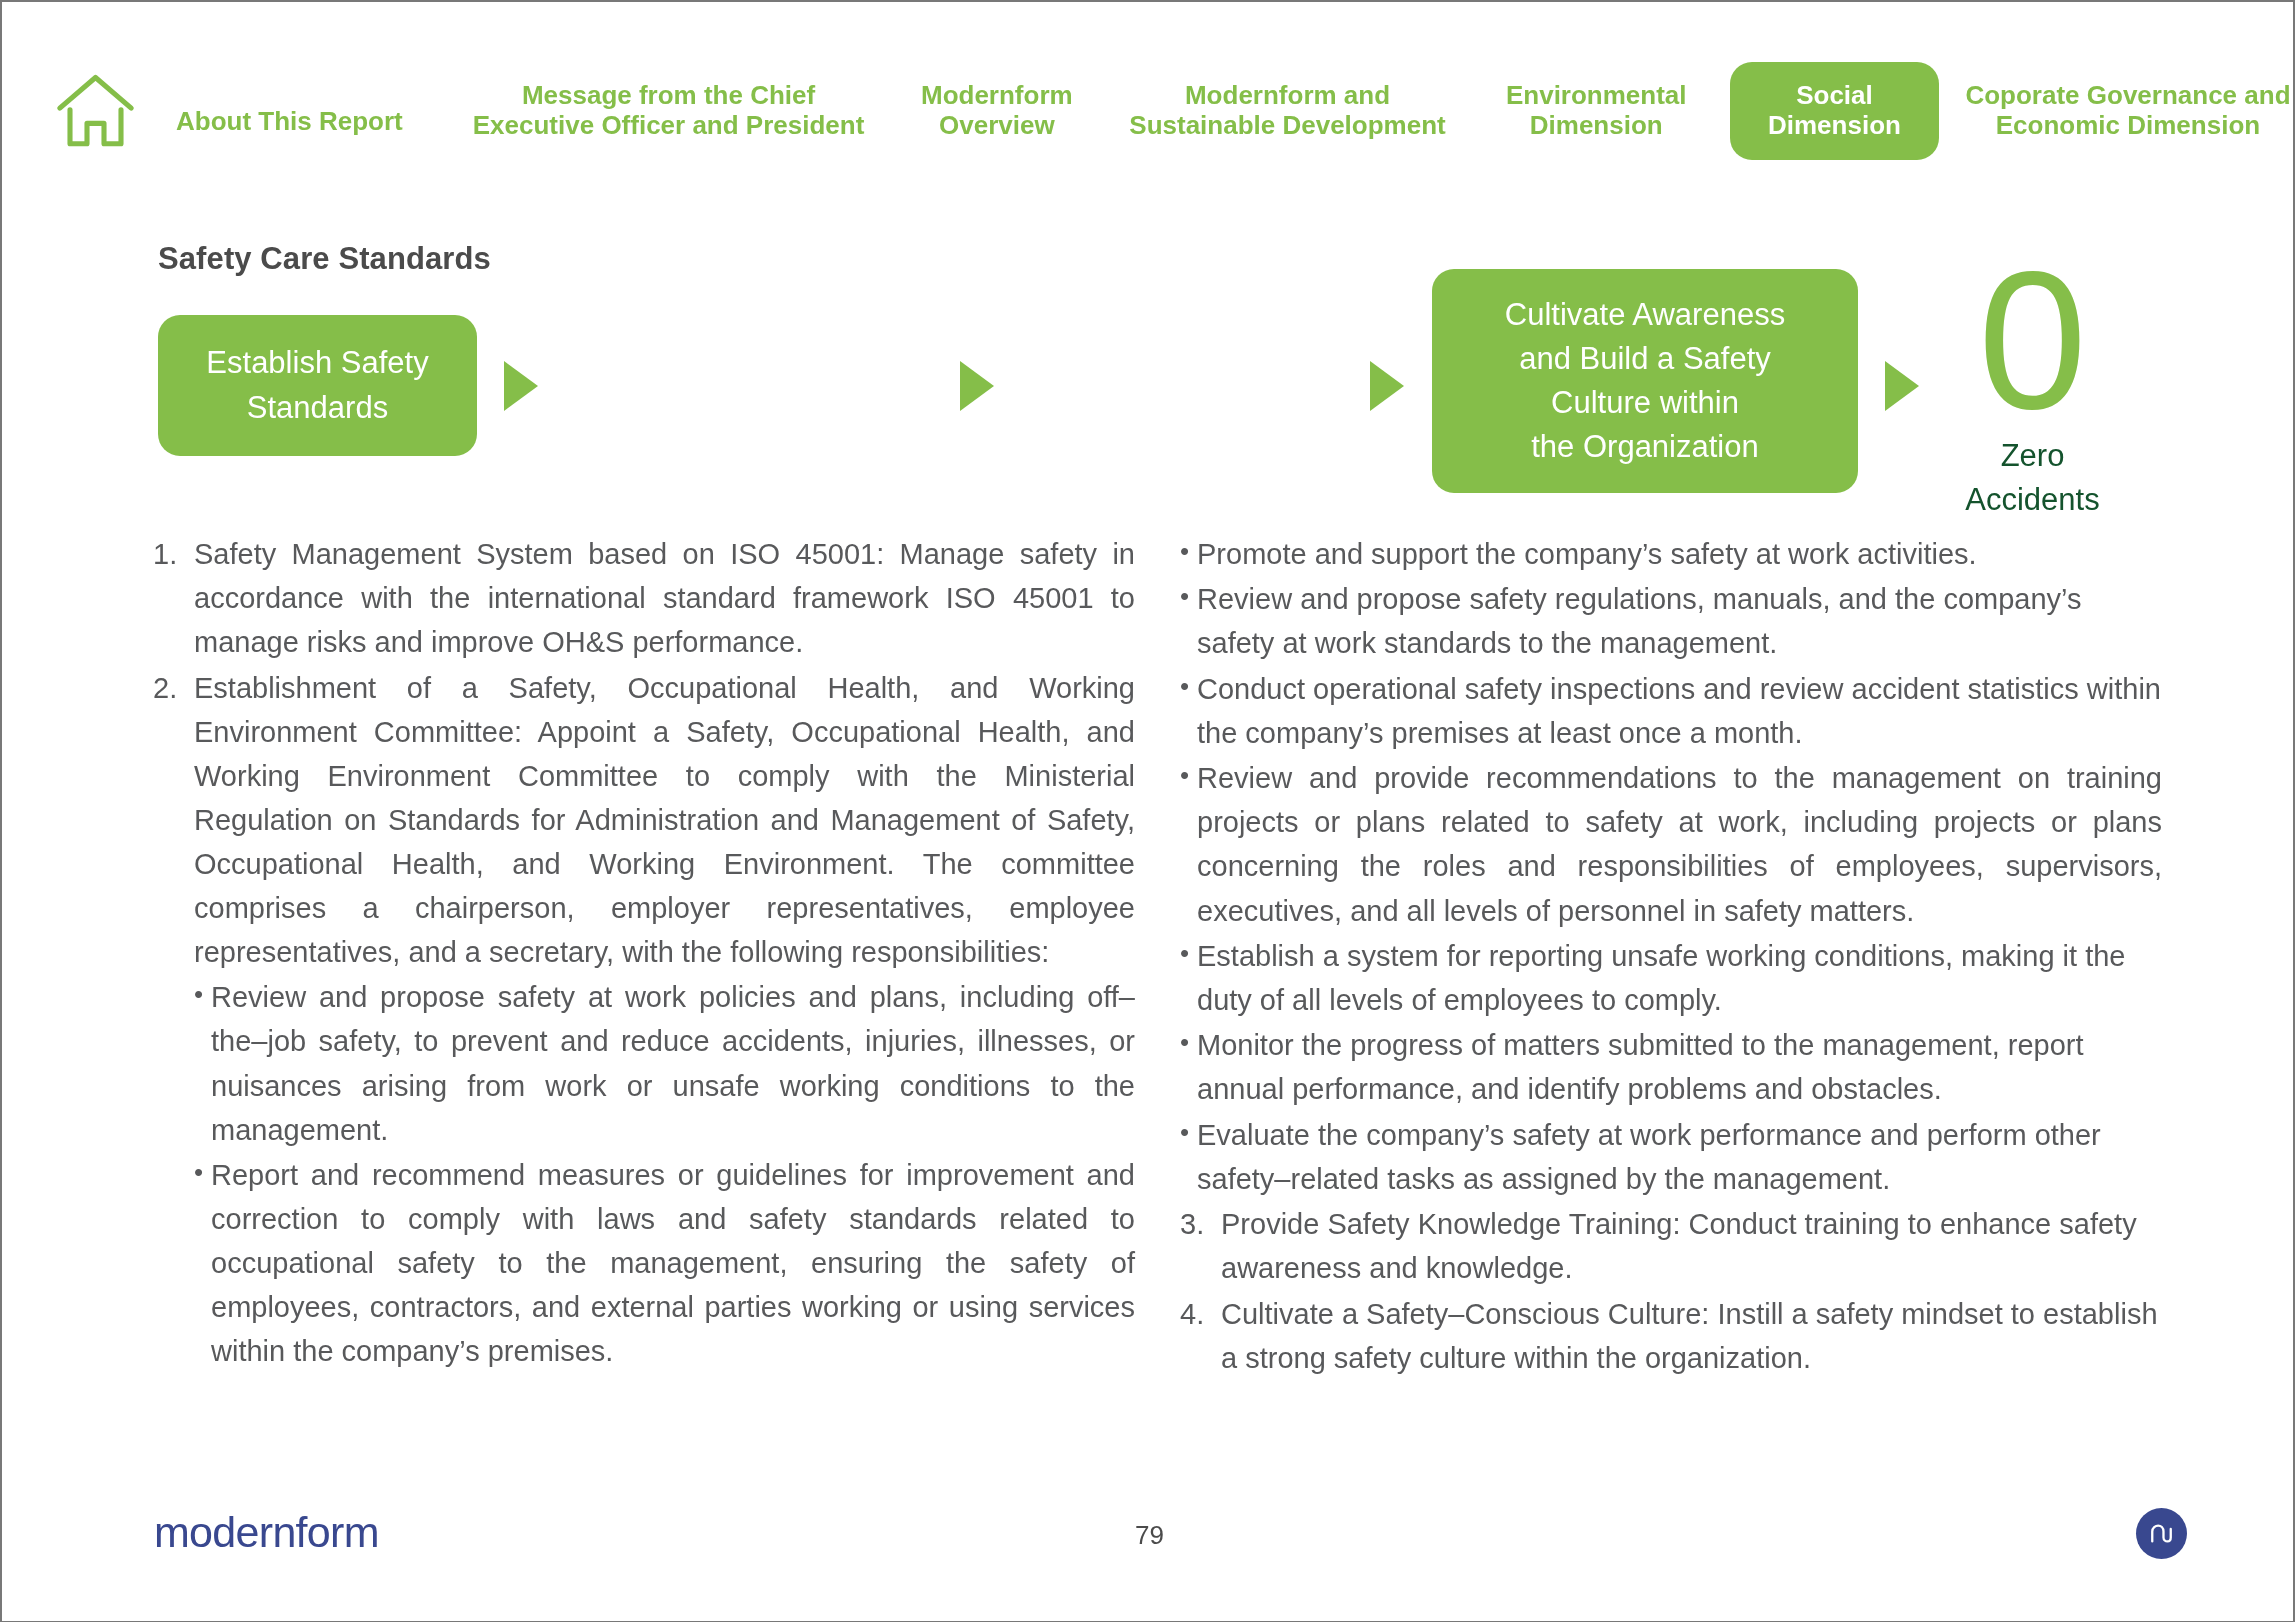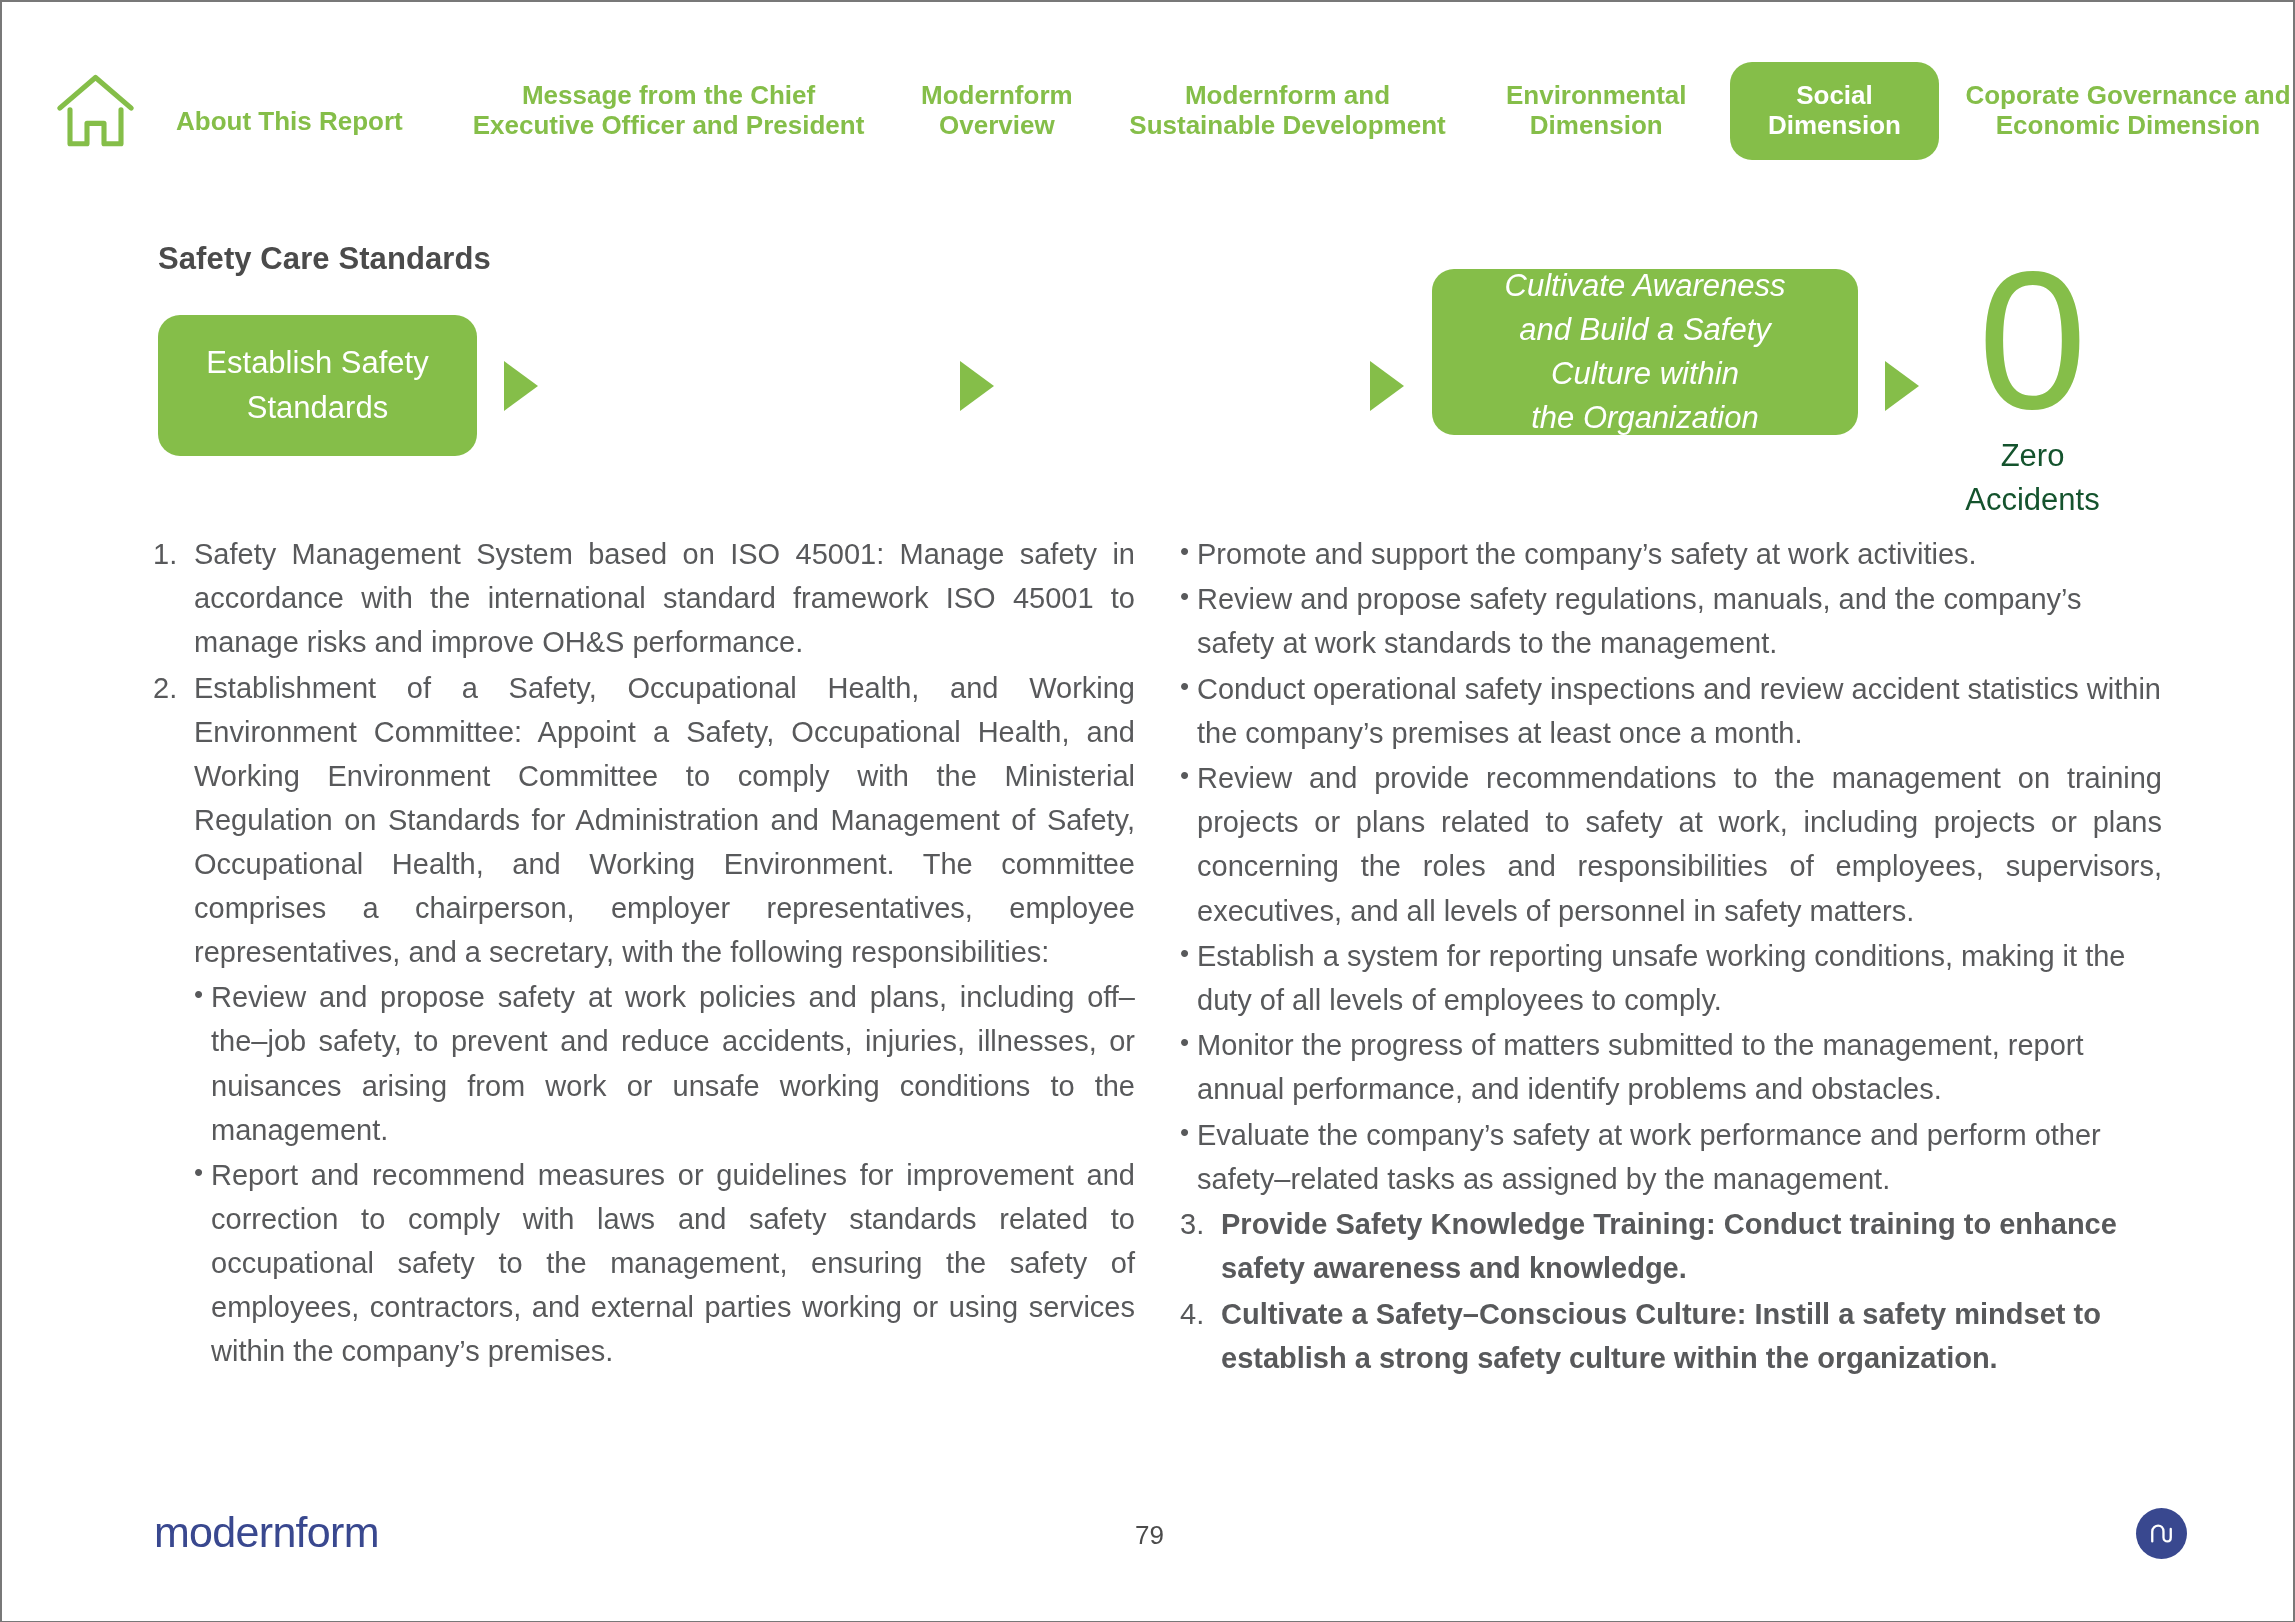--- a/index.html
+++ b/index.html
@@ -99,21 +99,21 @@
     display: flex;
     align-items: center;
     justify-content: center;
     white-space: pre-line;
     box-sizing: border-box;
     padding: 3.9px 11.8px;
   }
   .fb1 { left: 0px;    top: 46px;  width: 319px; height: 141px; }
   .fb2 { left: 408px;  top: 46px;  width: 366px; height: 141px; }
   .fb3 { left: 865px; top: 46px;  width: 319px; height: 141px; }
-  .fb4 { left: 1274px; top: 0px;   width: 426px; height: 166px; font-style: italic; }
+  .fb4 { left: 1274px; top: 0px;   width: 426px; height: 224px; }
 
   .arrow {
     position: absolute;
     width: 0;
     height: 0;
     border-top: 25px solid transparent;
     border-bottom: 25px solid transparent;
     border-left: 34px solid #85BE49;
     top: 92px;
   }
@@ -168,21 +168,21 @@
   .num-marker {
     flex: 0 0 auto;
     width: 41px;
     text-align: left;
   }
   .num-text {
     flex: 1 1 auto;
     text-align: justify;
     text-justify: inter-word;
   }
-  .num-text.nojust { text-align: left; font-weight: bold; }
+  .num-text.nojust { text-align: left; }
 
   .bullet-item {
     display: flex;
     margin-left: 41px;
     margin-bottom: 1.3px;
   }
   .bullet-item.nopad { margin-left: 0; }
   .bullet-marker {
     flex: 0 0 auto;
     width: 17px;

